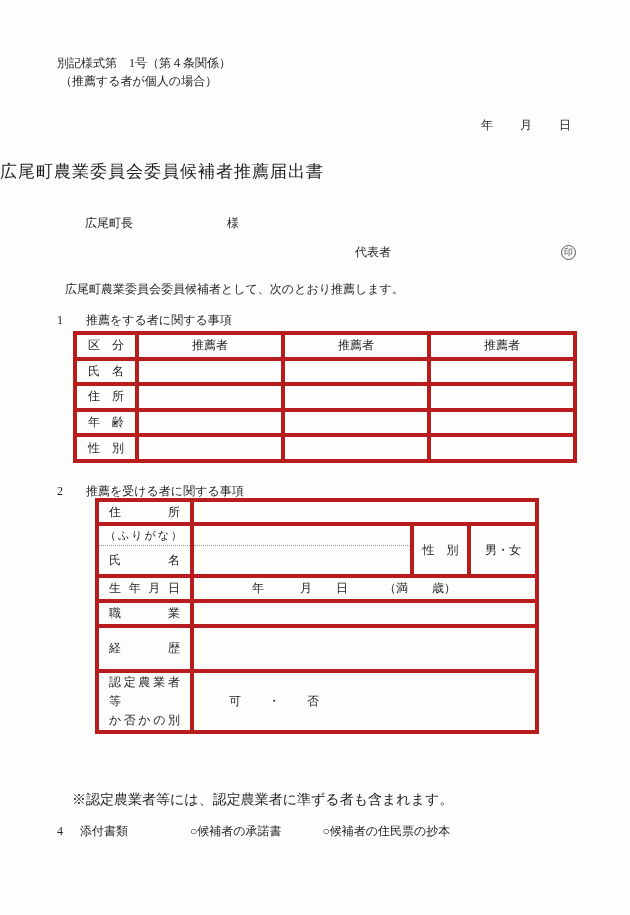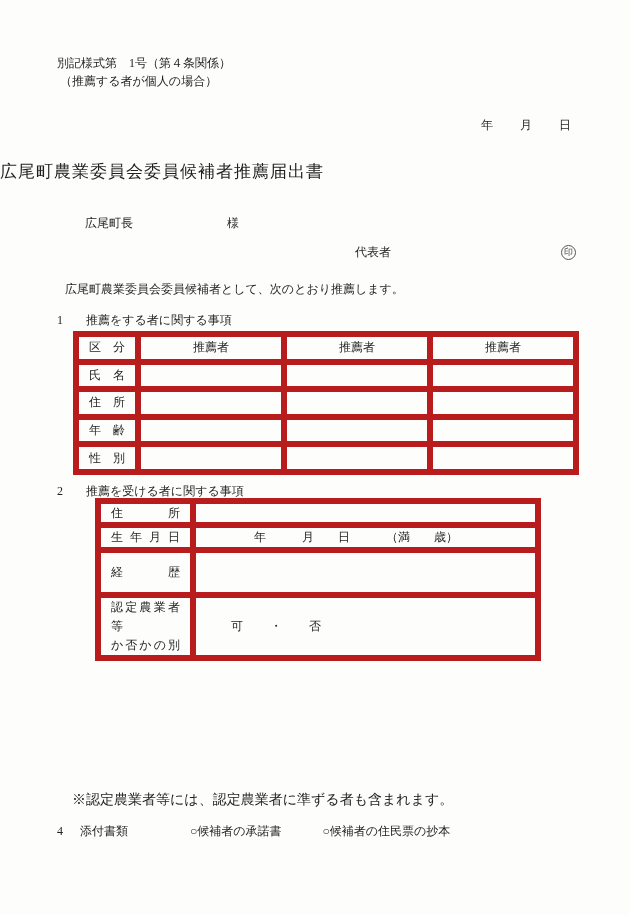--- a/index.html
+++ b/index.html
@@ -28,21 +28,21 @@
     font-size:9px;color:#444;box-sizing:border-box;
   }
   .intro{left:65px;top:281px;}
   .sec-heading{display:flex;}
   .sec-heading .no{width:12px;}
   .sec-heading .gap{width:17px;}
   .s1-heading{left:57px;top:312px;}
   .s2-heading{left:57px;top:483px;}
 
   table{border-collapse:collapse;table-layout:fixed;font-size:12px;color:#1f1f1f;}
-  td{border:6px solid #b91c1c;vertical-align:middle;padding:0;overflow:hidden;}
+  td{border:4px solid #b91c1c;vertical-align:middle;padding:0;overflow:hidden;}
 
   .t1{left:73px;top:331px;width:500px;}
   .t1 td{height:21.6px;}
   .t1 .c{text-align:center;}
 
   .t2{left:95px;top:498px;width:440px;}
   .jline{text-align:justify;text-align-last:justify;padding:0 10px;}
   .cline{text-align:center;}
   .furi-cell{padding:0;}
   .furi-top{height:19px;border-bottom:1px dotted #999;display:flex;align-items:center;justify-content:center;font-size:11px;letter-spacing:2px;}
@@ -139,27 +139,49 @@
         <col style="width:57px">
         <col style="width:68px">
       </colgroup>
     <tbody>
         <tr style="height:24px;">
       <td>
             <div class="jline">住所</div>
           </td>
       <td colspan="3"></td>
     </tr>
+    <tr style="height:48px;">
+      <td class="furi-cell">
+        <div class="furi-top">（ふりがな）</div>
+        <div class="furi-bottom jline">氏名</div>
+      </td>
+      <td class="furi-cell">
+        <div class="furi-top"></div>
+        <div class="furi-bottom"></div>
+      </td>
+      <td>
+            <div class="cline">性　別</div>
+          </td>
+      <td>
+            <div class="cline">男・女</div>
+          </td>
+    </tr>
     <tr style="height:25px;">
       <td>
             <div class="jline">生年月日</div>
           </td>
       <td colspan="3">
             <div class="birth-val">年　　　月　　日　　　（満　　歳）</div>
           </td>
+    </tr>
+    <tr style="height:25px;">
+      <td>
+            <div class="jline">職業</div>
+          </td>
+      <td colspan="3"></td>
     </tr>
     <tr style="height:45px;">
       <td>
             <div class="jline">経歴</div>
           </td>
       <td colspan="3"></td>
     </tr>
     <tr style="height:43px;">
       <td class="cert-cell">
         <div class="jline">認定農業者等</div>

